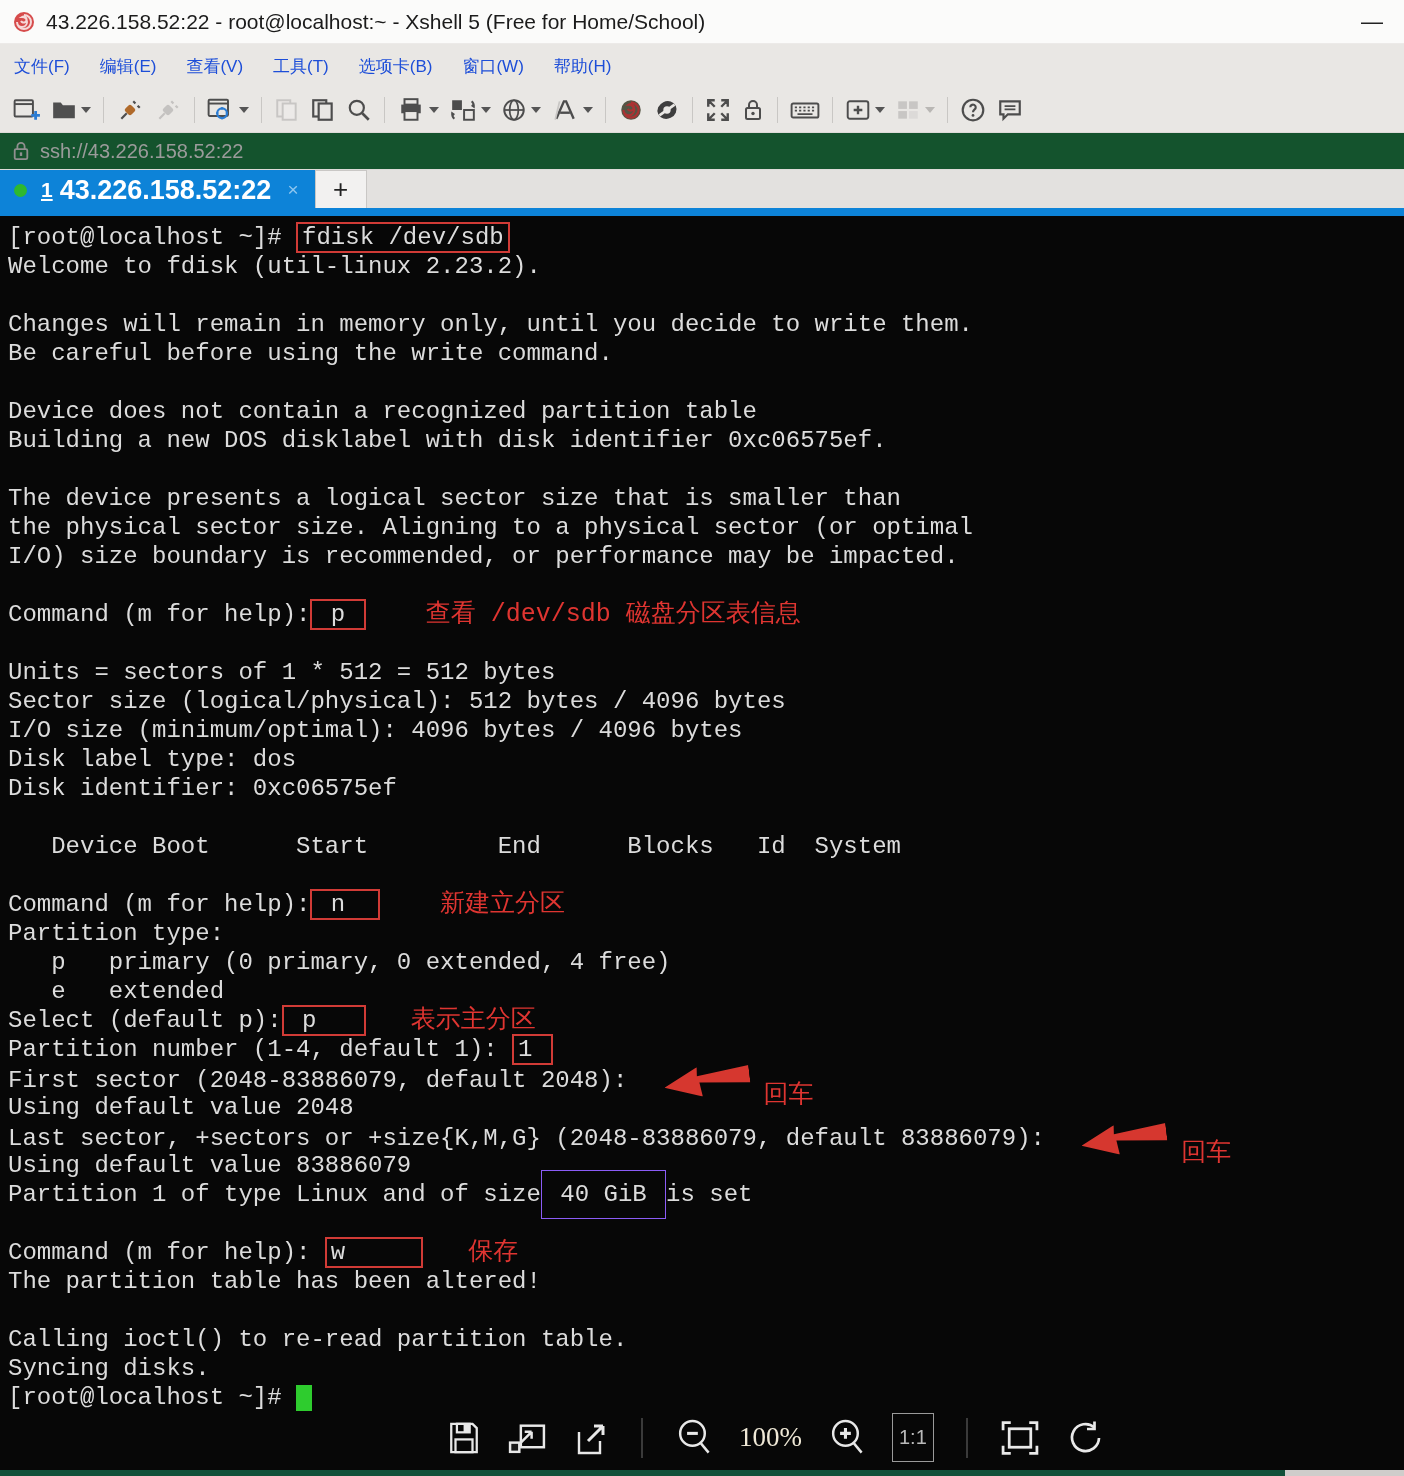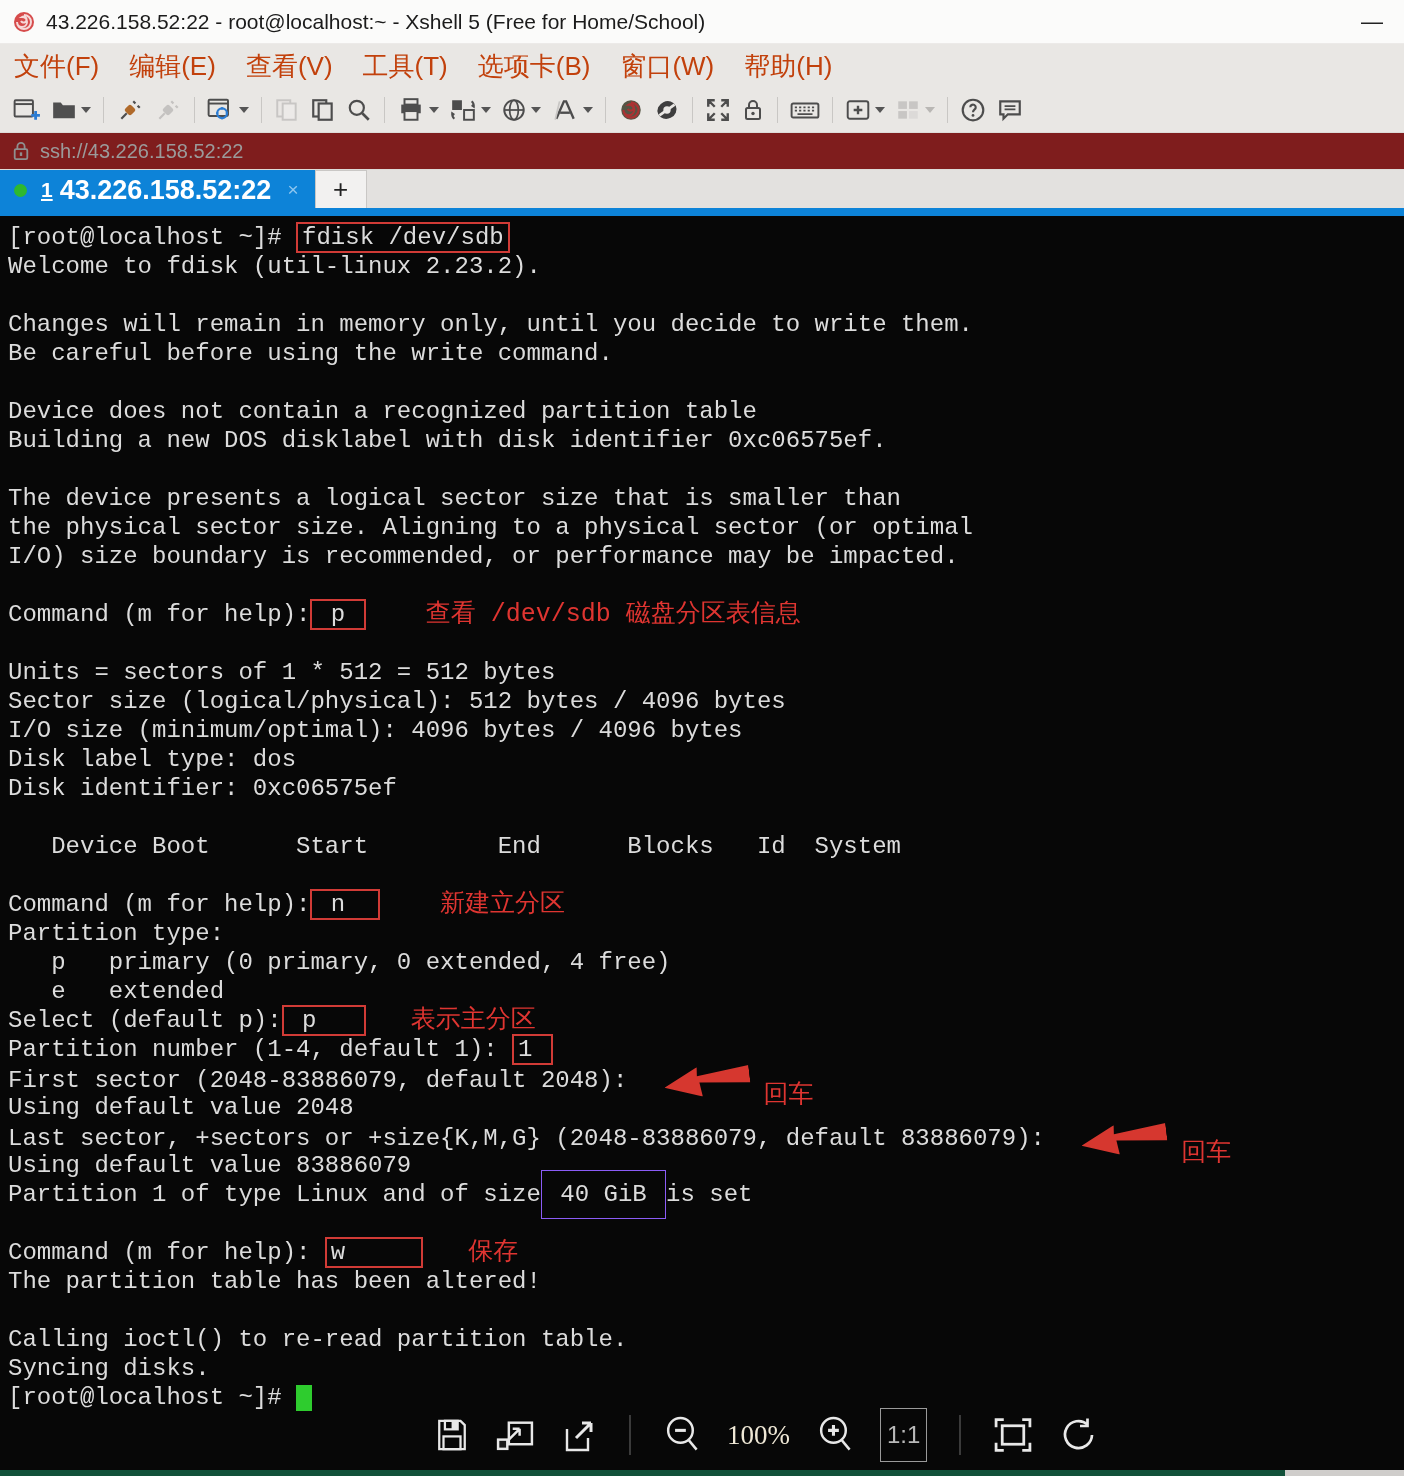--- a/index.html
+++ b/index.html
@@ -8,32 +8,32 @@
   .window { width:1404px; height:1476px; display:flex; flex-direction:column; background:#0a0a0a; }
 
   
   .titlebar { height:44px; background:#fbfbfa; display:flex; align-items:center; padding:0 12px; flex:0 0 auto; border-bottom:1px solid #eceae8; }
   .app-icon { width:24px; height:24px; margin-right:10px; flex:0 0 auto; }
   .title-text { font-size:21px; color:#1b1b1b; }
   .win-min { margin-left:auto; font-size:22px; color:#222; width:40px; text-align:center; cursor:default; }
 
   
   .menubar { height:44px; background:#e9e7e4; display:flex; align-items:center; gap:30px; padding:0 14px; flex:0 0 auto; }
-  .menu-item { font-size:26px; color:#c2410c; }
+  .menu-item { font-size:17px; color:#1d4ed8; }
 
   
   .toolbar { height:44px; background:#e9e7e4; display:flex; align-items:center; padding:0 8px; flex:0 0 auto; }
   .tbtn { display:flex; align-items:center; padding:2px 3px; margin:0 2px; }
   .tbtn svg { display:block; }
   .caret { width:0; height:0; border-left:5px solid transparent; border-right:5px solid transparent; border-top:6px solid #555; margin-left:4px; }
   .caret.dis { border-top-color:#b9b7b4; }
   .tsep { width:1px; height:26px; background:#c9c7c4; margin:0 7px; }
 
   
-  .addressbar { height:38px; background:#7f1d1d; display:flex; align-items:center; padding:0 12px; flex:0 0 auto; border-top:1px solid #dddbd8; border-bottom:1px solid #dddbd8; }
+  .addressbar { height:38px; background:#14532d; display:flex; align-items:center; padding:0 12px; flex:0 0 auto; border-top:1px solid #dddbd8; border-bottom:1px solid #dddbd8; }
   .addr-text { font-size:20px; color:#9b9b9b; margin-left:10px; }
 
   
   .tabbar { height:46px; background:#e3e1df; display:flex; align-items:stretch; flex:0 0 auto; position:relative; }
   .tabbar::after { content:""; position:absolute; left:0; right:0; bottom:0; height:8px; background:var(--accent,#0d83d8); }
   .tab-active { background:var(--accent,#0d83d8); color:#fff; display:flex; align-items:center; padding:0 16px 6px 14px; min-width:238px; }
   .tab-dot { width:13px; height:13px; border-radius:50%; background:#2eb82e; margin-right:14px; }
   .tab-index { font-size:21px; font-weight:bold; text-decoration:underline; margin-right:7px; }
   .tab-label { font-size:27px; font-weight:bold; }
   .tab-close { margin-left:16px; color:#8ec6ef; font-size:19px; }
@@ -46,21 +46,21 @@
   .seg-rb { border:2px solid #d13b36; padding:0 4px; color:#dcdcdc; }
   .seg-gb { border:1px solid #3c8c3c; padding:0 4px; }
   .seg-gb2 { border:1px solid #8b5cf6; padding:10px 4px; }
   .seg-note { font-family:Liberation Mono, monospace; color:#df3531; font-size:25px; }
   .seg-noted { font-family:"Liberation Sans", sans-serif; color:#df3531; font-size:25px; display:inline-block; transform:translateY(15px); }
   .seg-arrow { display:inline-block; width:86px; height:30px; margin-left:22px; background:#d6372f; vertical-align:middle; transform:rotate(-7deg);
     clip-path:polygon(0% 55%, 40% 0%, 39% 30%, 100% 14%, 100% 72%, 41% 52%, 43% 100%); }
   .seg-cur { display:inline-block; width:16px; height:26px; background:#2ecc2e; vertical-align:text-bottom; }
 
   
-  .viewerbar { position:absolute; left:435px; bottom:8px; display:flex; align-items:center; gap:26px; }
+  .viewerbar { position:absolute; left:447px; bottom:8px; display:flex; align-items:center; gap:26px; }
   .vbtn svg { display:block; }
   .vsep { width:2px; height:40px; background:#3a3a3a; margin:0 6px; }
   .vzoom { font-family:"Liberation Serif", serif; font-size:27px; color:#efe8d6; }
 
   
   .bottomstrip { height:6px; flex:0 0 auto; background:linear-gradient(to right, #11513a 0 91.5%, #cfcdcb 91.5% 100%); }
 </style>
 </head>
 <body>
 
@@ -338,21 +338,21 @@
           </svg>
       </span>
       <span class="vzoom">100%</span>
       <span class="vbtn">
         <svg width="38" height="40" viewBox="0 0 24 26" fill="none" stroke="#e8e8e8" stroke-width="1.6">
             <circle cx="11" cy="10" r="8"></circle>
             <path d="M16.5 16.5l5 6"></path>
             <path d="M7.5 10h7M11 6.5v7" stroke-width="2"></path>
           </svg>
       </span>
-      <span class="vbtn" style="border:1.5px solid #9a9a9a; padding:12px 6px; color:#b9b9b9; font-size:24px; font-family:'Liberation Sans',sans-serif;">1:1</span>
+      <span class="vbtn" style="border:1.5px solid #9a9a9a; padding:12px 6px; color:#b9b9b9; font-size:20px; font-family:'Liberation Sans',sans-serif;">1:1</span>
       <span class="vsep"></span>
       <span class="vbtn">
         <svg width="40" height="38" viewBox="0 0 26 24" fill="none" stroke="#e8e8e8" stroke-width="1.8">
             <path d="M2 7V2h5M24 7V2h-5M2 17v5h5M24 17v5h-5"></path>
             <rect x="6" y="6" width="14" height="12"></rect>
           </svg>
       </span>
       <span class="vbtn">
         <svg width="36" height="38" viewBox="0 0 24 24" fill="none" stroke="#e8e8e8" stroke-width="1.8">
             <path d="M19 5a9 9 0 1 0 3 7"></path>

